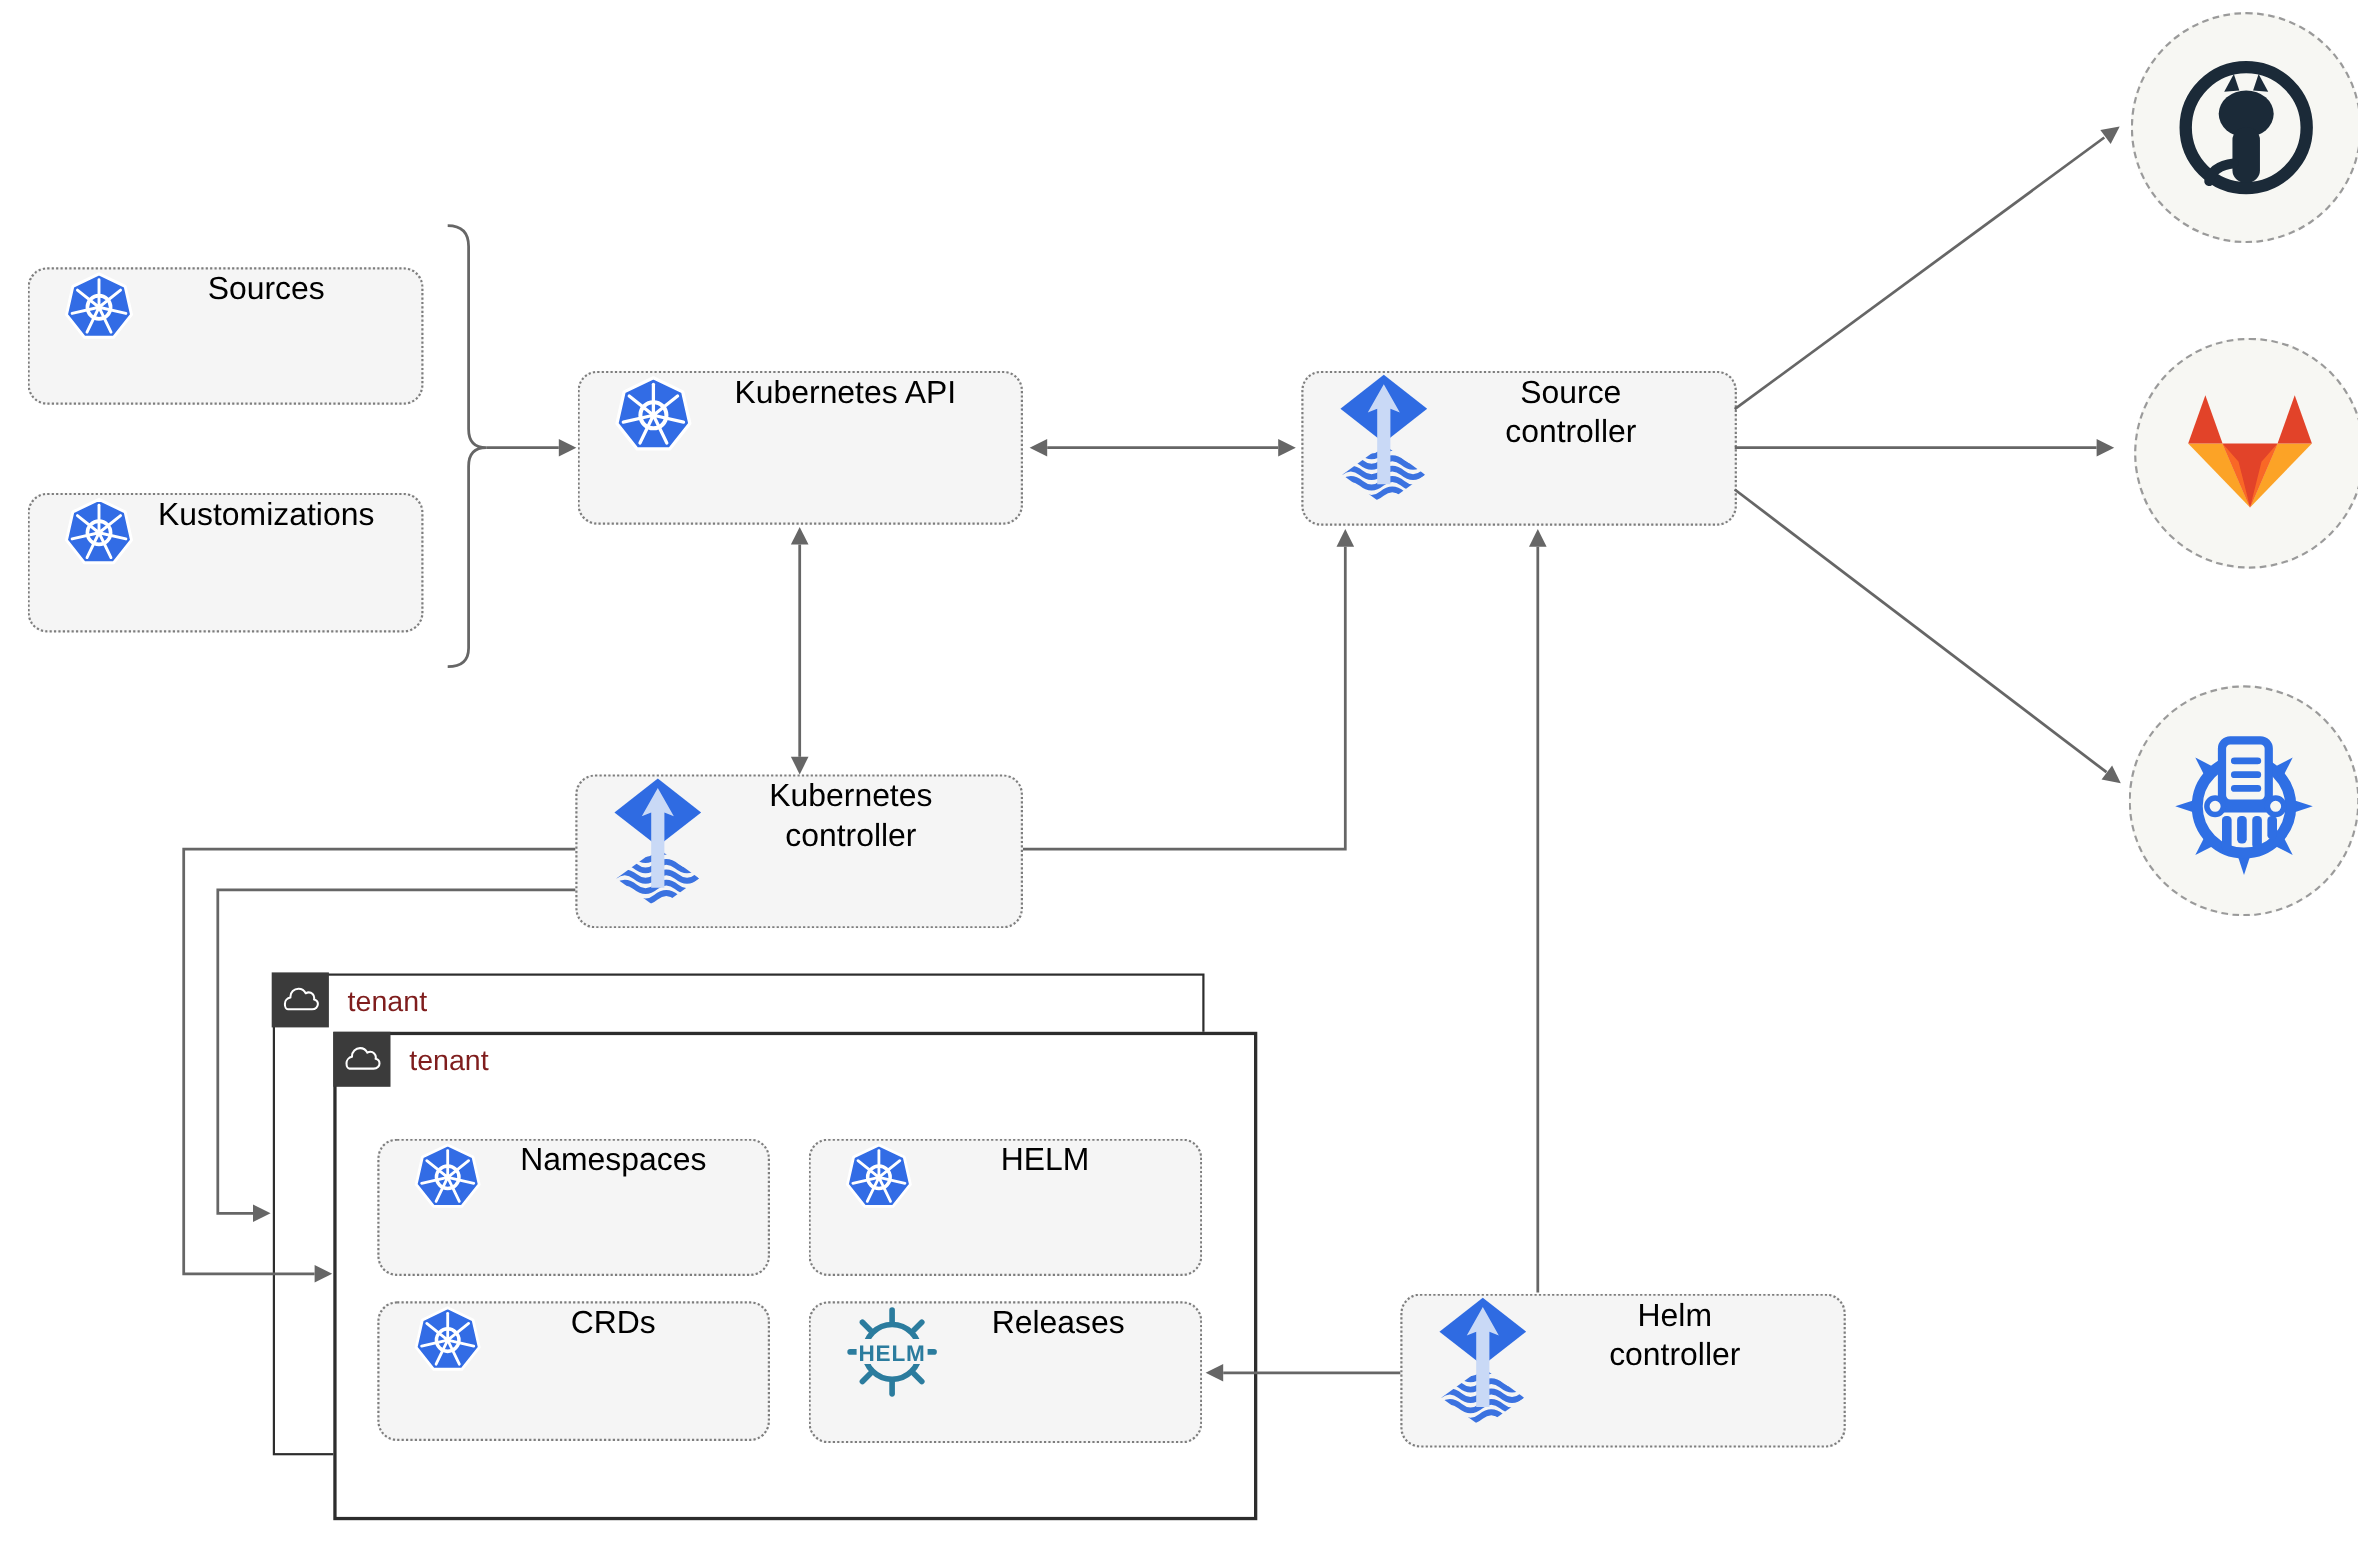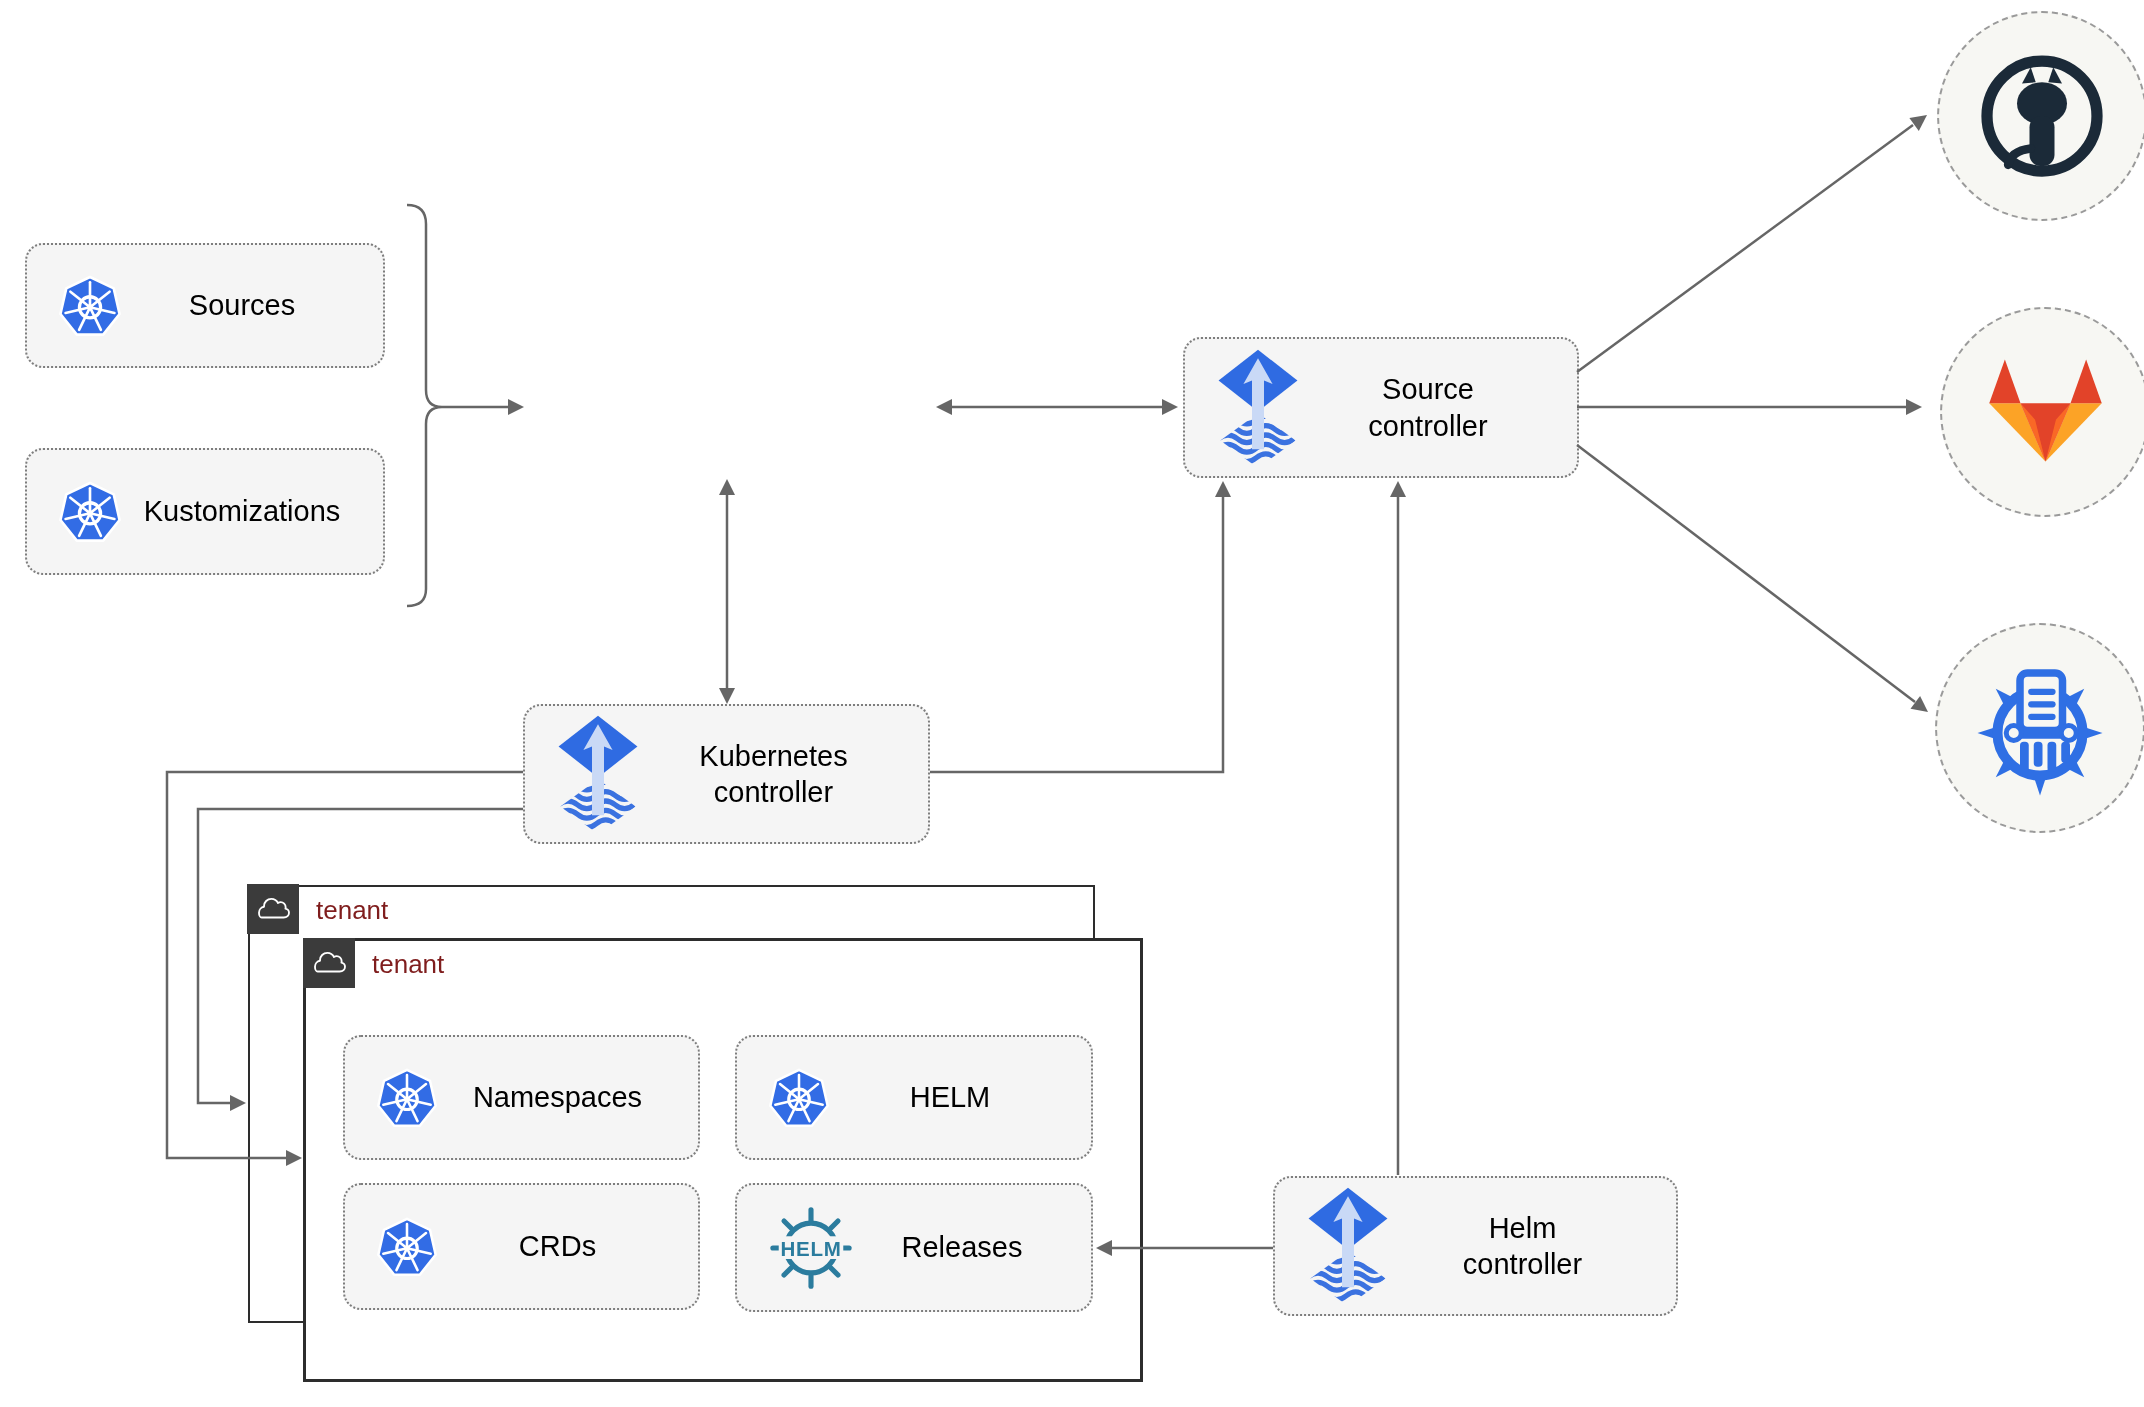--- a/index.html
+++ b/index.html
@@ -2,21 +2,21 @@
 <html><head>
 <meta charset="utf-8">
 <style>
   html,body{margin:0;padding:0;background:#ffffff;}
   body{font-family:"Liberation Sans","DejaVu Sans",sans-serif;}
   .canvas{position:relative;width:2144px;height:1407px;background:#ffffff;overflow:hidden;}
 
   
   .node{
     position:absolute;background:#f5f5f5;border:2px dotted #7d7d7d;border-radius:18px;
-    display:flex;align-items:center;box-sizing:border-box;padding-left:30px;
+    display:flex;align-items:flex-start;box-sizing:border-box;padding-left:30px;
   }
   .node .label{
     flex:1;text-align:center;font-size:29px;color:#000;line-height:1.25;
     white-space:pre-line;padding-right:22px;
   }
   .node .icon-wrap{flex:0 0 auto;display:flex;align-items:center;justify-content:center;}
 
   
   .tenant{
     position:absolute;background:#ffffff;border:3px solid #2d2d2d;box-sizing:border-box;
@@ -182,20 +182,28 @@
 
   <div class="node layer-front" style="left:25px;top:448px;width:360px;height:127px;">
     <span class="icon-wrap">
       <svg width="66" height="66">
           <use href="#sym-k8s"></use>
         </svg>
       </span>
     <span class="label">Kustomizations</span>
   </div>
 
+  <div class="node layer-front" style="left:525px;top:337px;width:405px;height:140px;">
+    <span class="icon-wrap">
+      <svg width="74" height="74">
+          <use href="#sym-k8s"></use>
+        </svg>
+      </span>
+    <span class="label">Kubernetes API</span>
+  </div>
 
   <div class="node layer-front" style="left:1183px;top:337px;width:396px;height:141px;">
     <span class="icon-wrap">
       <svg width="86" height="120">
           <use href="#sym-flux"></use>
         </svg>
       </span>
     <span class="label">Source
 controller</span>
   </div>

